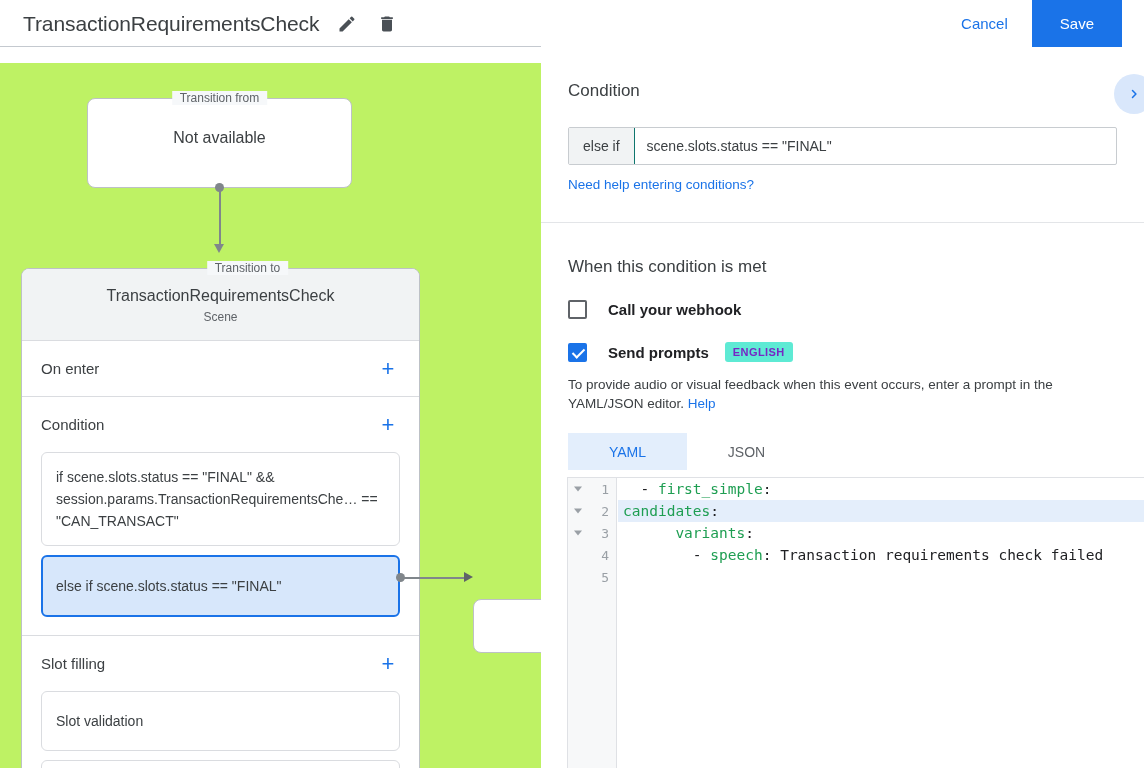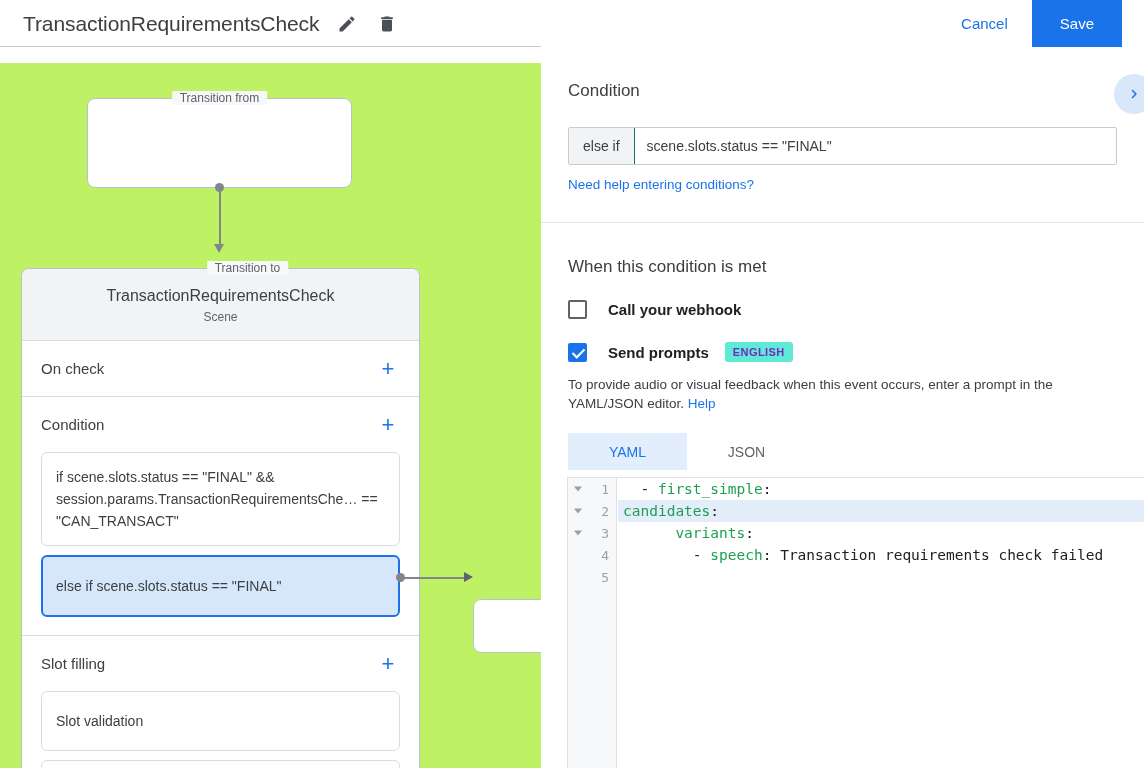--- a/index.html
+++ b/index.html
@@ -440,36 +440,37 @@
 
   <button class="btn-cancel">Cancel</button>
   <button class="btn-save">Save</button>
 </div>
 <div class="header-rule"></div>
 
 <div class="canvas">
 
   <div class="fs" id="node-from">
     <div class="fs-legend">Transition from</div>
+    <div class="node-from-label">Not available</div>
   </div>
 
   <div class="conn-dot" style="left:215px; top:120px;"></div>
   <div class="conn-line-v" style="left:219px; top:124px; height:58px;"></div>
   <div class="arrow-down" style="left:214px; top:181px;"></div>
 
   <div class="scene-card">
     <div class="scene-head">
       <div class="scene-head-legend">Transition to</div>
       <div class="scene-title">TransactionRequirementsCheck</div>
       <div class="scene-sub">Scene</div>
     </div>
 
     <div class="scene-section">
       <div class="section-header">
-        <span class="section-title">On check</span>
+        <span class="section-title">On enter</span>
         <span class="plus-btn">+</span>
       </div>
     </div>
 
     <div class="scene-section pad-bottom">
       <div class="section-header">
         <span class="section-title">Condition</span>
         <span class="plus-btn">+</span>
       </div>
       <div class="chip tall">if scene.slots.status == "FINAL" &amp;&amp; session.params.TransactionRequirementsChe… == "CAN_TRANSACT"</div>

